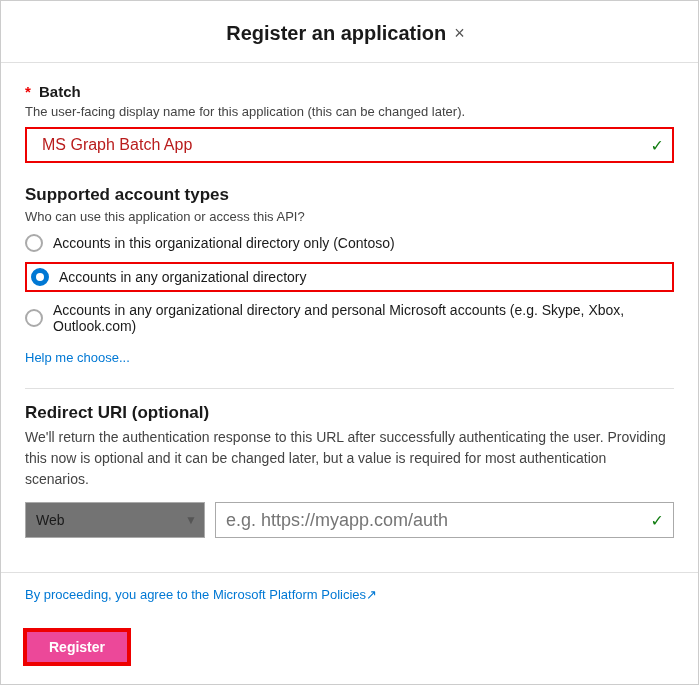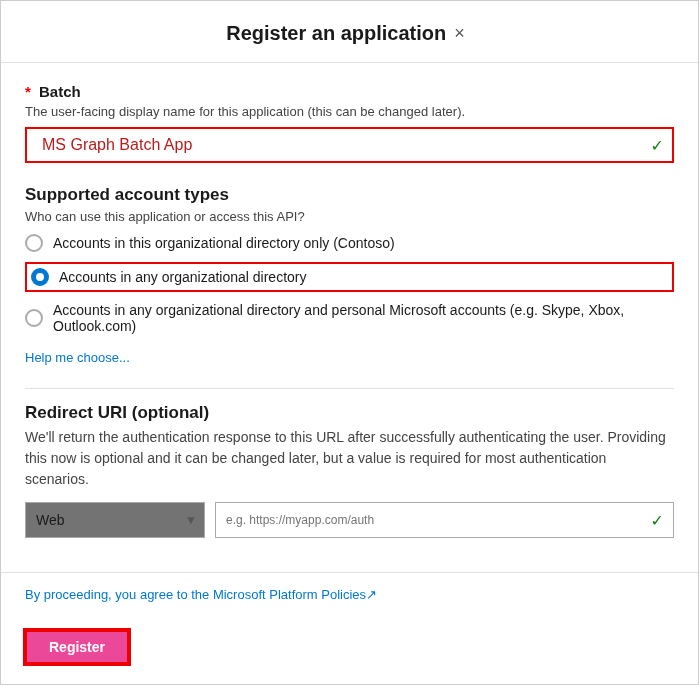--- a/index.html
+++ b/index.html
@@ -205,21 +205,21 @@
       pointer-events: none;
     }
     .redirect-input-wrapper {
       position: relative;
       flex: 1;
     }
     .redirect-input {
       width: 100%;
       border: 1px solid #aaa;
       padding: 6px 32px 6px 10px;
-      font-size: 12px;
+      font-size: 18px;
       color: #aaa;
       height: 36px;
     }
     .redirect-input-check {
       position: absolute;
       right: 10px;
       top: 50%;
       transform: translateY(-50%);
       color: #107c10;
       font-size: 16px;

